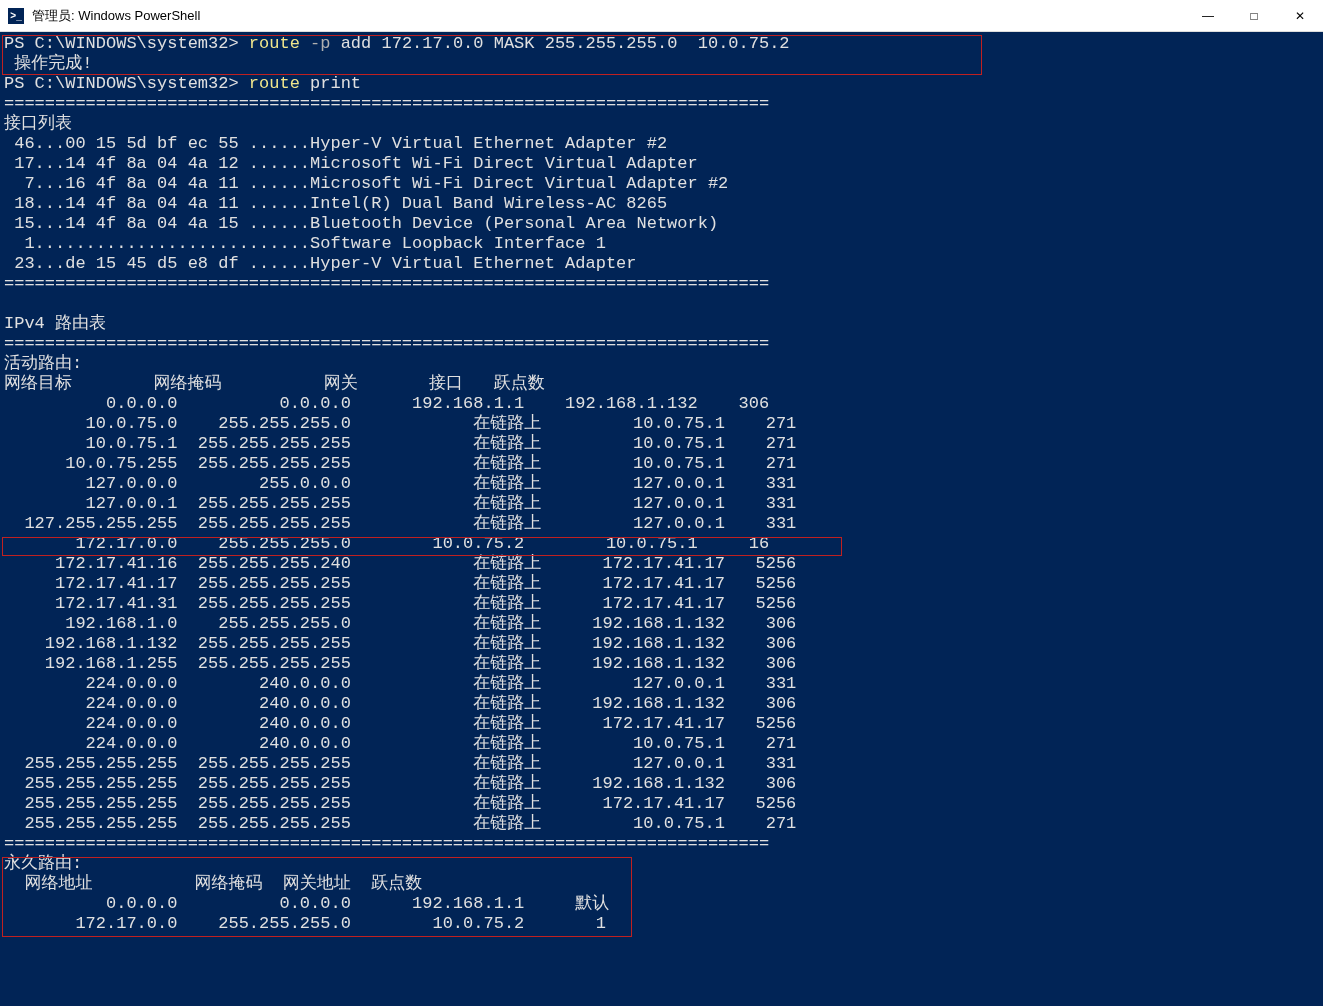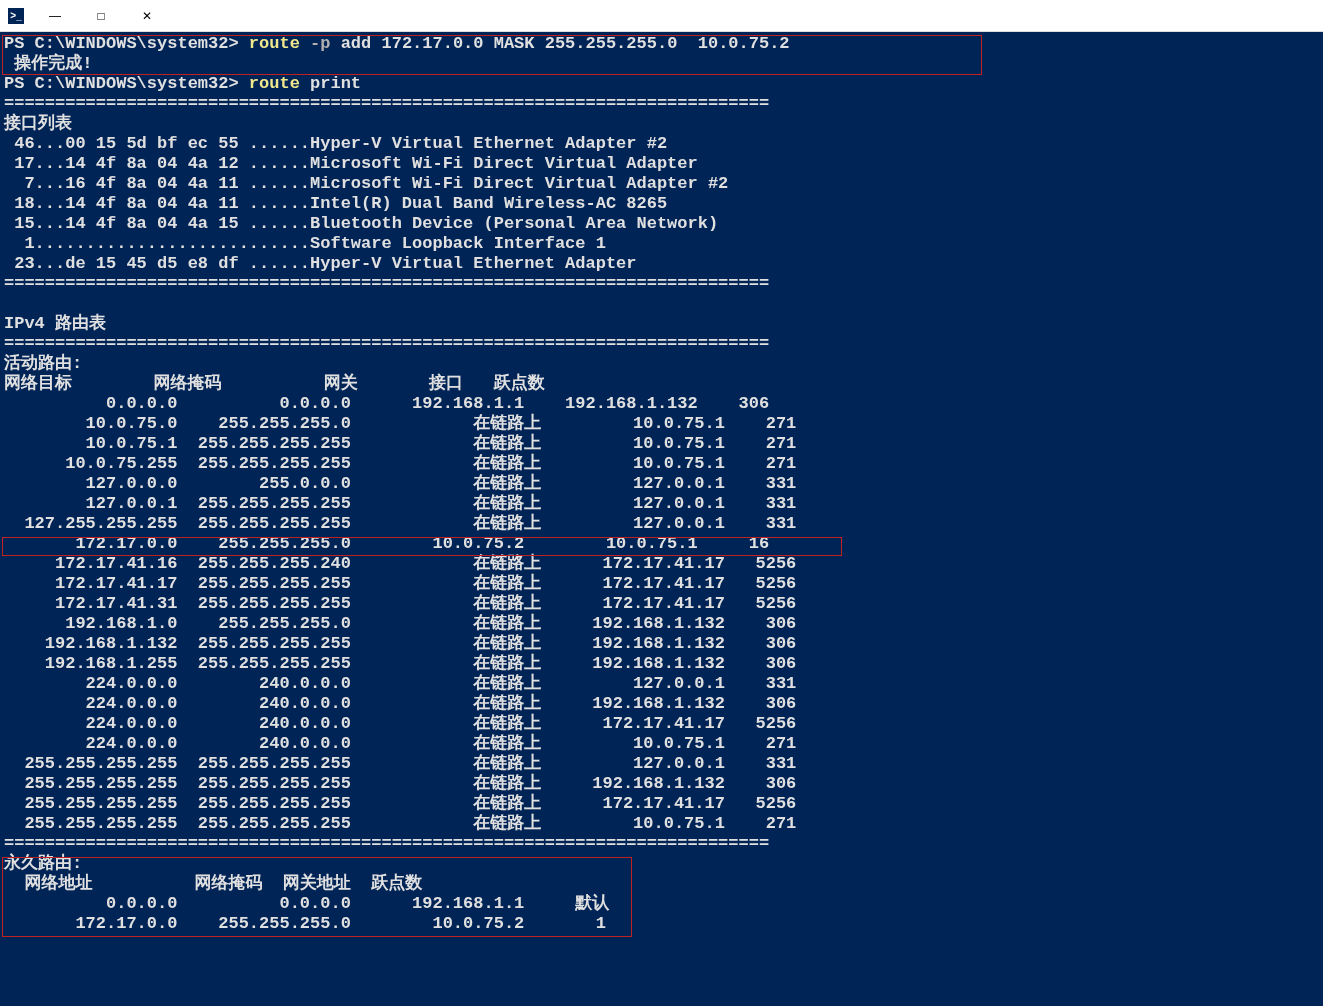--- a/index.html
+++ b/index.html
@@ -52,35 +52,36 @@
     width: 100%;
     height: calc(100% - 32px);
     font-family: Consolas, "Courier New", monospace;
     font-size: 17px;
     line-height: 20px;
     padding: 2px 4px;
     white-space: pre;
     position: relative;
     overflow: hidden;
   }
-  .cmdline { display: block; font-weight: bold; }
+  .cmdline { display: block; }
   .prompt { color: #e0e0e0; }
   .yellow { color: #f0e68c; }
   .gray   { color: #b0b0b0; }
   .red-box {
     border: 1px solid #c02020;
     position: absolute;
     pointer-events: none;
   }
 </style>
 </head>
 <body>
 
 <div class="titlebar">
   <span class="icon">&gt;_</span>
+  <span class="title">管理员: Windows PowerShell</span>
   <div class="controls">
     <div class="ctrl">—</div>
     <div class="ctrl">□</div>
     <div class="ctrl">✕</div>
   </div>
 </div>
 
 <div class="terminal"><span class="cmdline"><span class="prompt">PS C:\WINDOWS\system32&gt;</span> <span class="yellow">route</span> <span class="gray">-p</span> <span>add 172.17.0.0 MASK 255.255.255.0  10.0.75.2</span></span><span class="cmdline"> 操作完成!</span><span class="cmdline"><span class="prompt">PS C:\WINDOWS\system32&gt;</span> <span class="yellow">route</span> <span>print</span></span><span class="cmdline">===========================================================================</span><span class="cmdline">接口列表</span><span class="cmdline"> 46...00 15 5d bf ec 55 ......Hyper-V Virtual Ethernet Adapter #2</span><span class="cmdline"> 17...14 4f 8a 04 4a 12 ......Microsoft Wi-Fi Direct Virtual Adapter</span><span class="cmdline">  7...16 4f 8a 04 4a 11 ......Microsoft Wi-Fi Direct Virtual Adapter #2</span><span class="cmdline"> 18...14 4f 8a 04 4a 11 ......Intel(R) Dual Band Wireless-AC 8265</span><span class="cmdline"> 15...14 4f 8a 04 4a 15 ......Bluetooth Device (Personal Area Network)</span><span class="cmdline">  1...........................Software Loopback Interface 1</span><span class="cmdline"> 23...de 15 45 d5 e8 df ......Hyper-V Virtual Ethernet Adapter</span><span class="cmdline">===========================================================================</span><span class="cmdline"> </span><span class="cmdline">IPv4 路由表</span><span class="cmdline">===========================================================================</span><span class="cmdline">活动路由:</span><span class="cmdline">网络目标        网络掩码          网关       接口   跃点数</span><span class="cmdline">          0.0.0.0          0.0.0.0      192.168.1.1    192.168.1.132    306</span><span class="cmdline">        10.0.75.0    255.255.255.0            在链路上         10.0.75.1    271</span><span class="cmdline">        10.0.75.1  255.255.255.255            在链路上         10.0.75.1    271</span><span class="cmdline">      10.0.75.255  255.255.255.255            在链路上         10.0.75.1    271</span><span class="cmdline">        127.0.0.0        255.0.0.0            在链路上         127.0.0.1    331</span><span class="cmdline">        127.0.0.1  255.255.255.255            在链路上         127.0.0.1    331</span><span class="cmdline">  127.255.255.255  255.255.255.255            在链路上         127.0.0.1    331</span><span class="cmdline">       172.17.0.0    255.255.255.0        10.0.75.2        10.0.75.1     16</span><span class="cmdline">     172.17.41.16  255.255.255.240            在链路上      172.17.41.17   5256</span><span class="cmdline">     172.17.41.17  255.255.255.255            在链路上      172.17.41.17   5256</span><span class="cmdline">     172.17.41.31  255.255.255.255            在链路上      172.17.41.17   5256</span><span class="cmdline">      192.168.1.0    255.255.255.0            在链路上     192.168.1.132    306</span><span class="cmdline">    192.168.1.132  255.255.255.255            在链路上     192.168.1.132    306</span><span class="cmdline">    192.168.1.255  255.255.255.255            在链路上     192.168.1.132    306</span><span class="cmdline">        224.0.0.0        240.0.0.0            在链路上         127.0.0.1    331</span><span class="cmdline">        224.0.0.0        240.0.0.0            在链路上     192.168.1.132    306</span><span class="cmdline">        224.0.0.0        240.0.0.0            在链路上      172.17.41.17   5256</span><span class="cmdline">        224.0.0.0        240.0.0.0            在链路上         10.0.75.1    271</span><span class="cmdline">  255.255.255.255  255.255.255.255            在链路上         127.0.0.1    331</span><span class="cmdline">  255.255.255.255  255.255.255.255            在链路上     192.168.1.132    306</span><span class="cmdline">  255.255.255.255  255.255.255.255            在链路上      172.17.41.17   5256</span><span class="cmdline">  255.255.255.255  255.255.255.255            在链路上         10.0.75.1    271</span><span class="cmdline">===========================================================================</span><span class="cmdline">永久路由:</span><span class="cmdline">  网络地址          网络掩码  网关地址  跃点数</span><span class="cmdline">          0.0.0.0          0.0.0.0      192.168.1.1     默认</span><span class="cmdline">       172.17.0.0    255.255.255.0        10.0.75.2       1</span>
 <div class="red-box" style="left:2px; top:3px; width:980px; height:40px;"></div>
 <div class="red-box" style="left:2px; top:505px; width:840px; height:19px;"></div>

